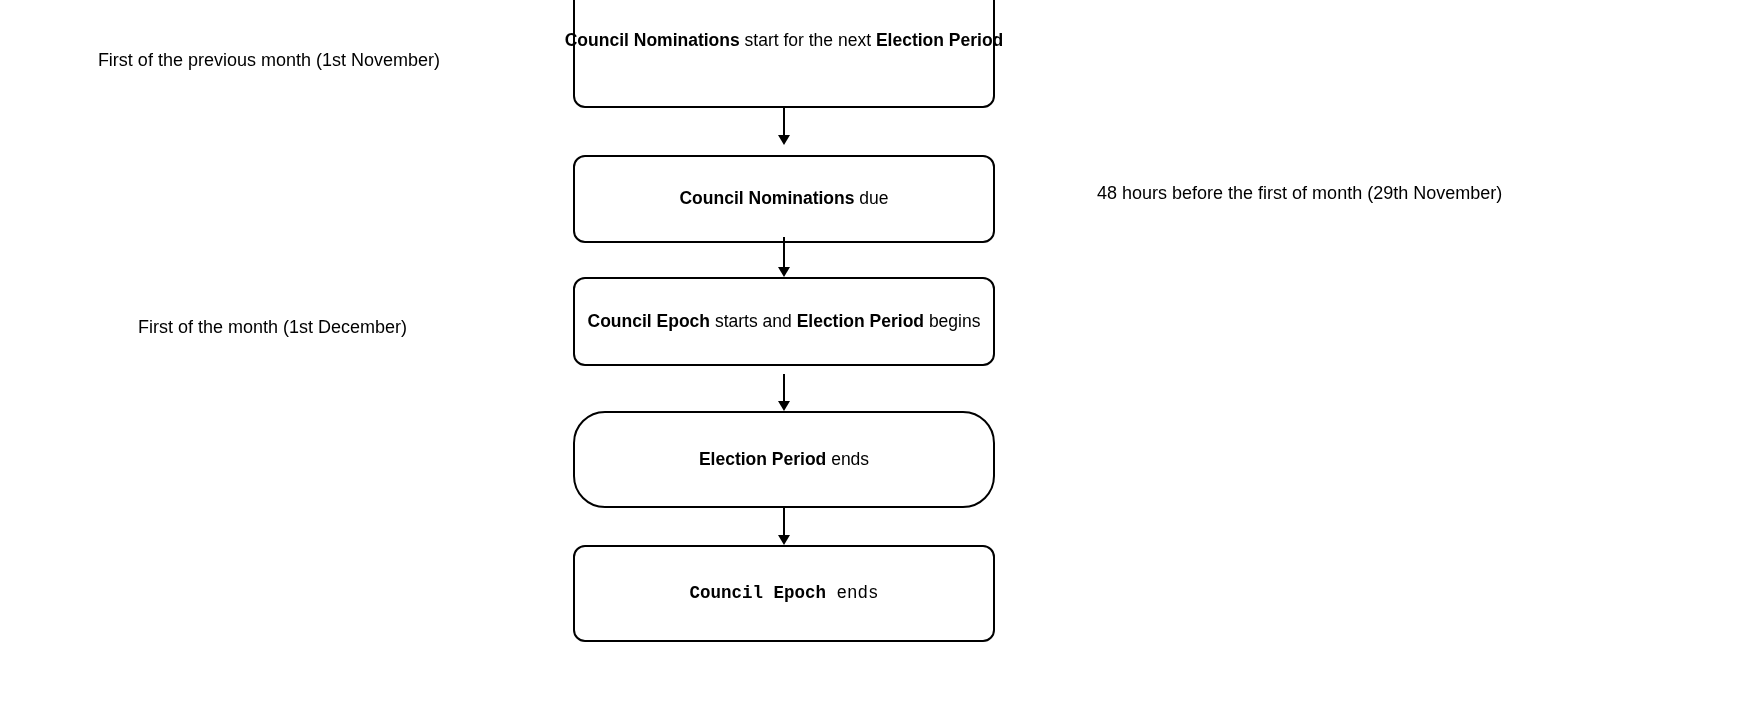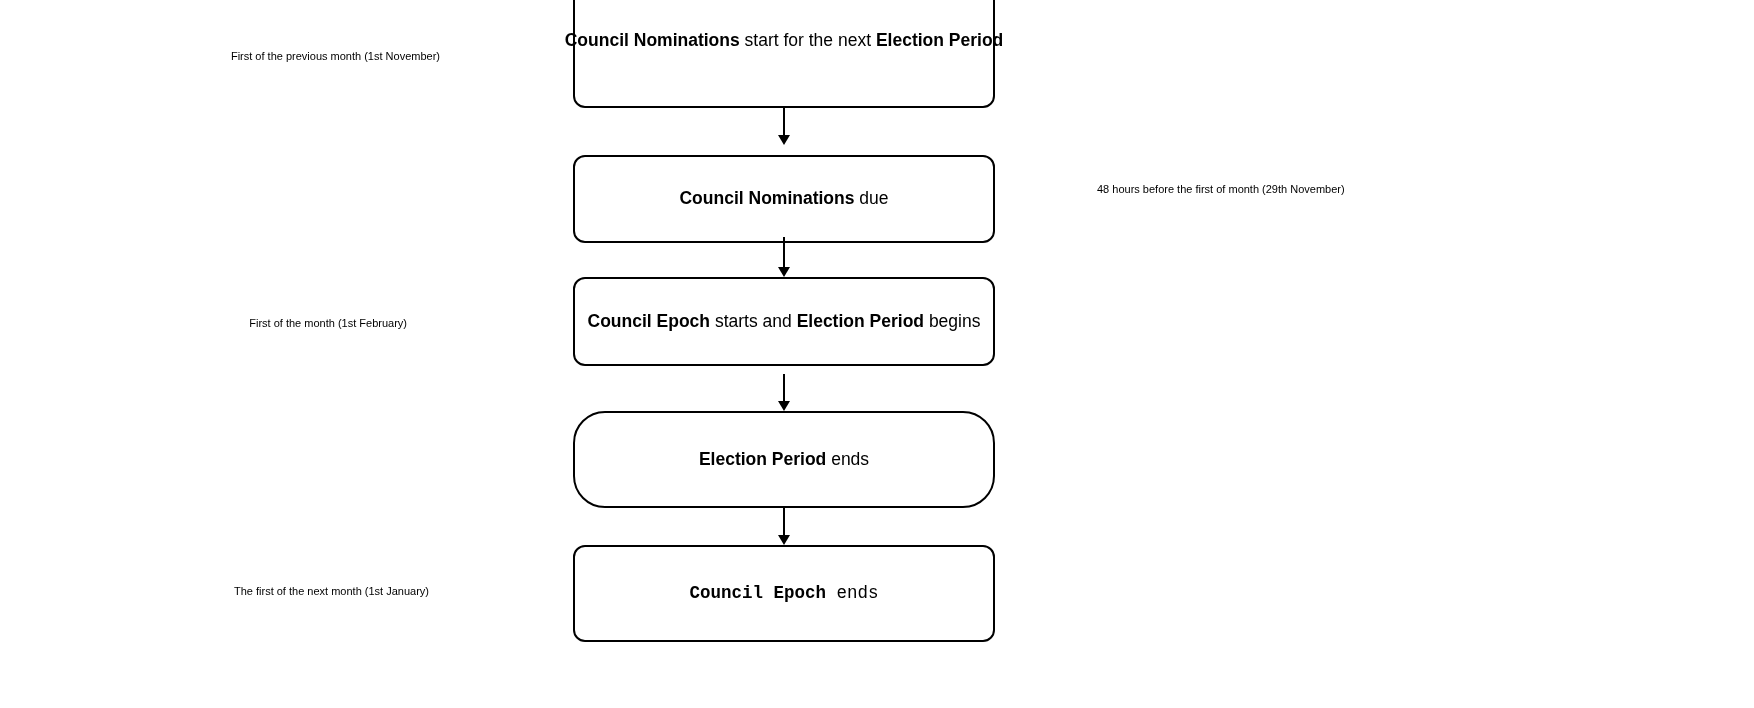--- a/index.html
+++ b/index.html
@@ -82,21 +82,21 @@
   .conn-2 { top: 227px; height: 40px; }
   .conn-2 .stem { height: 30px; }
   .conn-3 { top: 364px; height: 37px; }
   .conn-3 .stem { height: 27px; }
   .conn-4 { top: 498px; height: 37px; }
   .conn-4 .stem { height: 27px; }
 
   
   .annotation {
     position: absolute;
-    font-size: 11px;
+    font-size: 18px;
     line-height: 1.2;
     color: #000000;
     white-space: nowrap;
   }
   .annotation.left {
     text-align: right;
   }
   .annotation.right {
     text-align: left;
   }
@@ -149,18 +149,17 @@
   </div>
 
   <div class="node node-5">
     <div class="node-label"><b>Council Epoch</b><span> ends</span></div>
   </div>
 
   <div class="annotation left ann-1">First of the previous month (1st November)</div>
 
   <div class="annotation right ann-2">48 hours before the first of month (29th November)</div>
 
-  <div class="annotation left ann-3">First of the month (1st February)</div>
+  <div class="annotation left ann-3">First of the month (1st December)</div>
 
 
-  <div class="annotation left ann-5">The first of the next month (1st January)</div>
 
 </div>
 
 </body></html>

